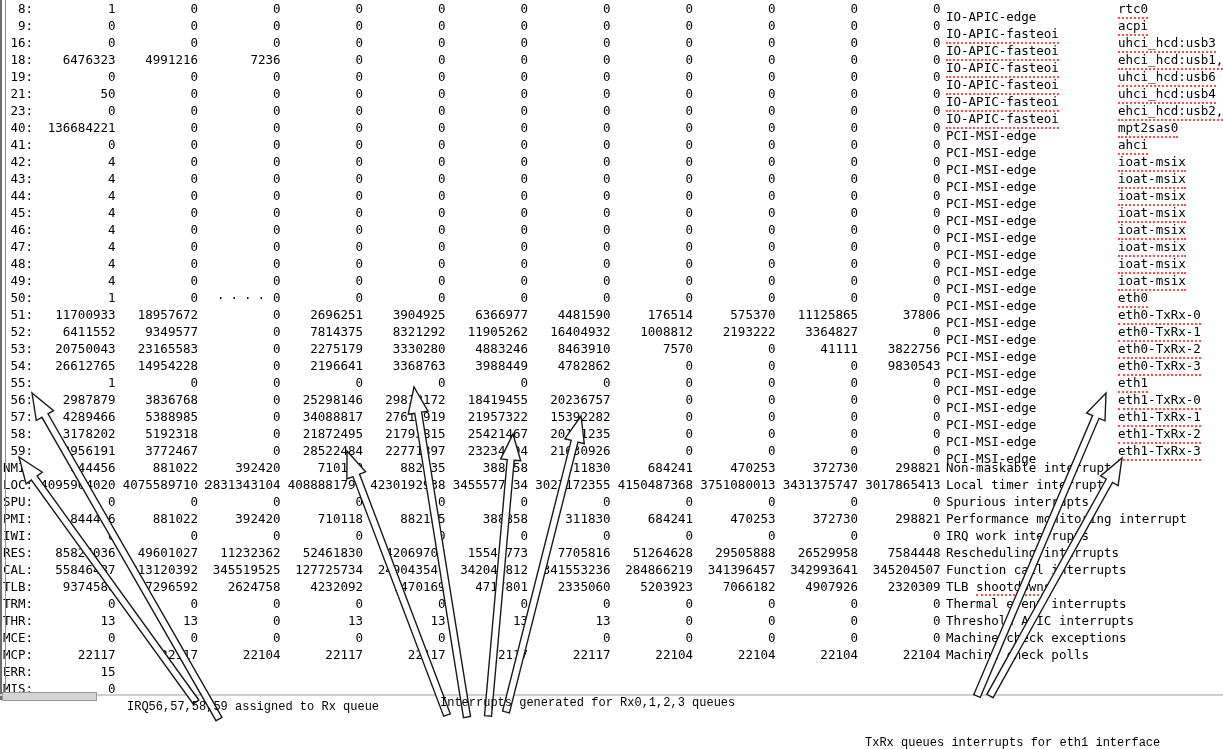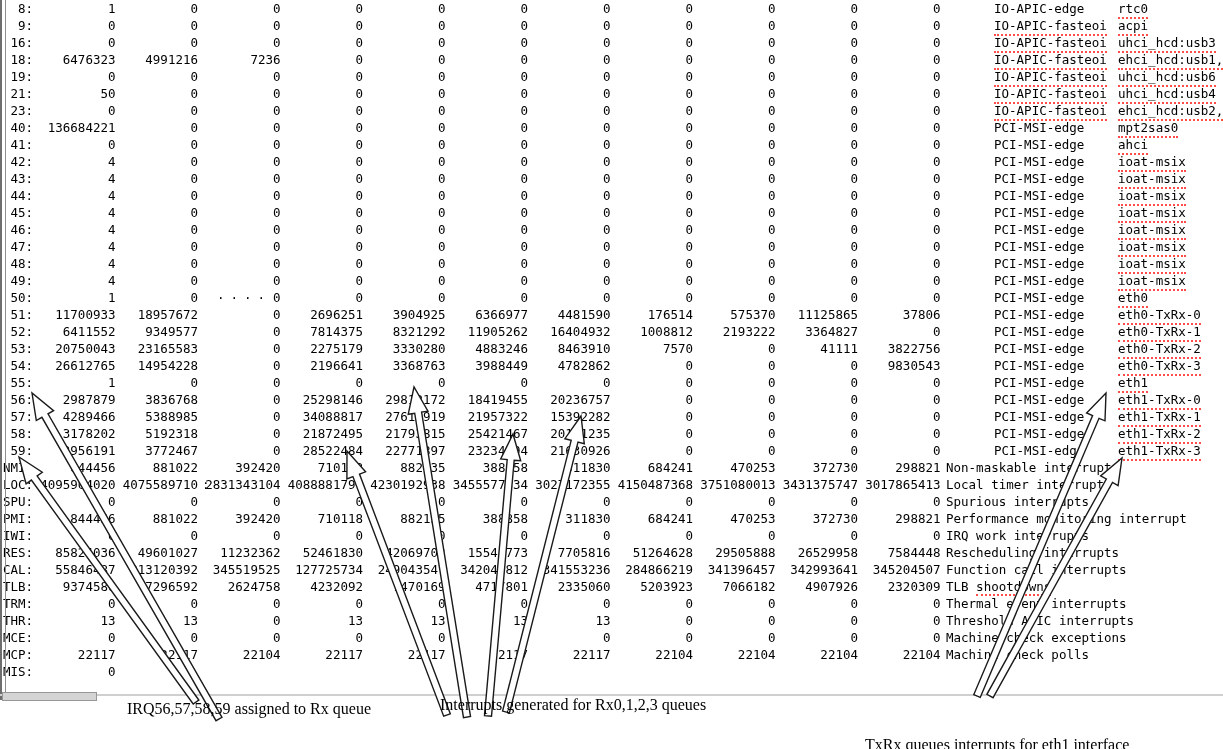--- a/index.html
+++ b/index.html
@@ -8,37 +8,37 @@
     background:#ffffff;font-family:"DejaVu Sans Mono",monospace;
   }
   
   #term{
     position:absolute;left:3px;top:0;width:1220px;
     font-size:12.5px;line-height:17px;color:#000;white-space:nowrap;
   }
   .trow{display:flex;position:relative;height:17px;align-items:baseline;}
   .row-label{display:inline-block;width:30px;text-align:right;flex:0 0 auto;}
   .count-cell{display:inline-block;width:82.5px;text-align:right;flex:0 0 auto;}
-  .irq-type{position:absolute;left:943px;top:0;margin-left:48px;}
+  .irq-type{position:absolute;left:943px;top:8px;}
   .irq-device{position:absolute;left:1115px;top:0;}
   .irq-desc{position:absolute;left:943px;top:0;}
   .mark{position:absolute;top:0;}
   .dots{letter-spacing:6px;}
   .u{border-bottom:2px dotted #ff4d49;padding-bottom:0px;}
   
   #left-border-outer{position:absolute;left:0;top:0;width:2px;height:700px;background:#6e6e6e;}
   #left-border-inner{position:absolute;left:5px;top:0;width:1px;height:700px;background:#8f8f8f;}
   #bottom-line{position:absolute;left:0;top:694px;width:1223px;height:2px;background:#cfcfcf;}
   #scrollbar-remnant{position:absolute;left:2px;top:692px;width:95px;height:9px;background:#d4d4d4;border:1px solid #979797;box-sizing:border-box;}
   
   #overlay{position:absolute;left:0;top:0;width:1223px;height:749px;pointer-events:none;}
   
   .ann{
-    position:absolute;font-family:Liberation Serif, serif;
-    font-size:16px;color:#000;white-space:nowrap;
+    position:absolute;font-family:Liberation Mono, monospace;
+    font-size:12px;color:#000;white-space:nowrap;
   }
 </style>
 </head>
 <body>
 
 <div id="term">
     <div class="trow">
       <span class="row-label">8:</span>
       <span class="count-cell">1</span>
       <span class="count-cell">0</span>
@@ -644,20 +644,24 @@
       <span class="count-cell">22104</span>
       <span class="count-cell">22117</span>
       <span class="count-cell">22117</span>
       <span class="count-cell">22117</span>
       <span class="count-cell">22117</span>
       <span class="count-cell">22104</span>
       <span class="count-cell">22104</span>
       <span class="count-cell">22104</span>
       <span class="count-cell">22104</span>
       <span class="irq-desc"><span>Machine check polls</span></span>
+    </div>
+    <div class="trow">
+      <span class="row-label">ERR:</span>
+      <span class="count-cell">15</span>
     </div>
     <div class="trow">
       <span class="row-label">MIS:</span>
       <span class="count-cell">0</span>
     </div>
   </div>
 
 <div id="left-border-outer"></div>
 <div id="left-border-inner"></div>
 <div id="bottom-line"></div>

